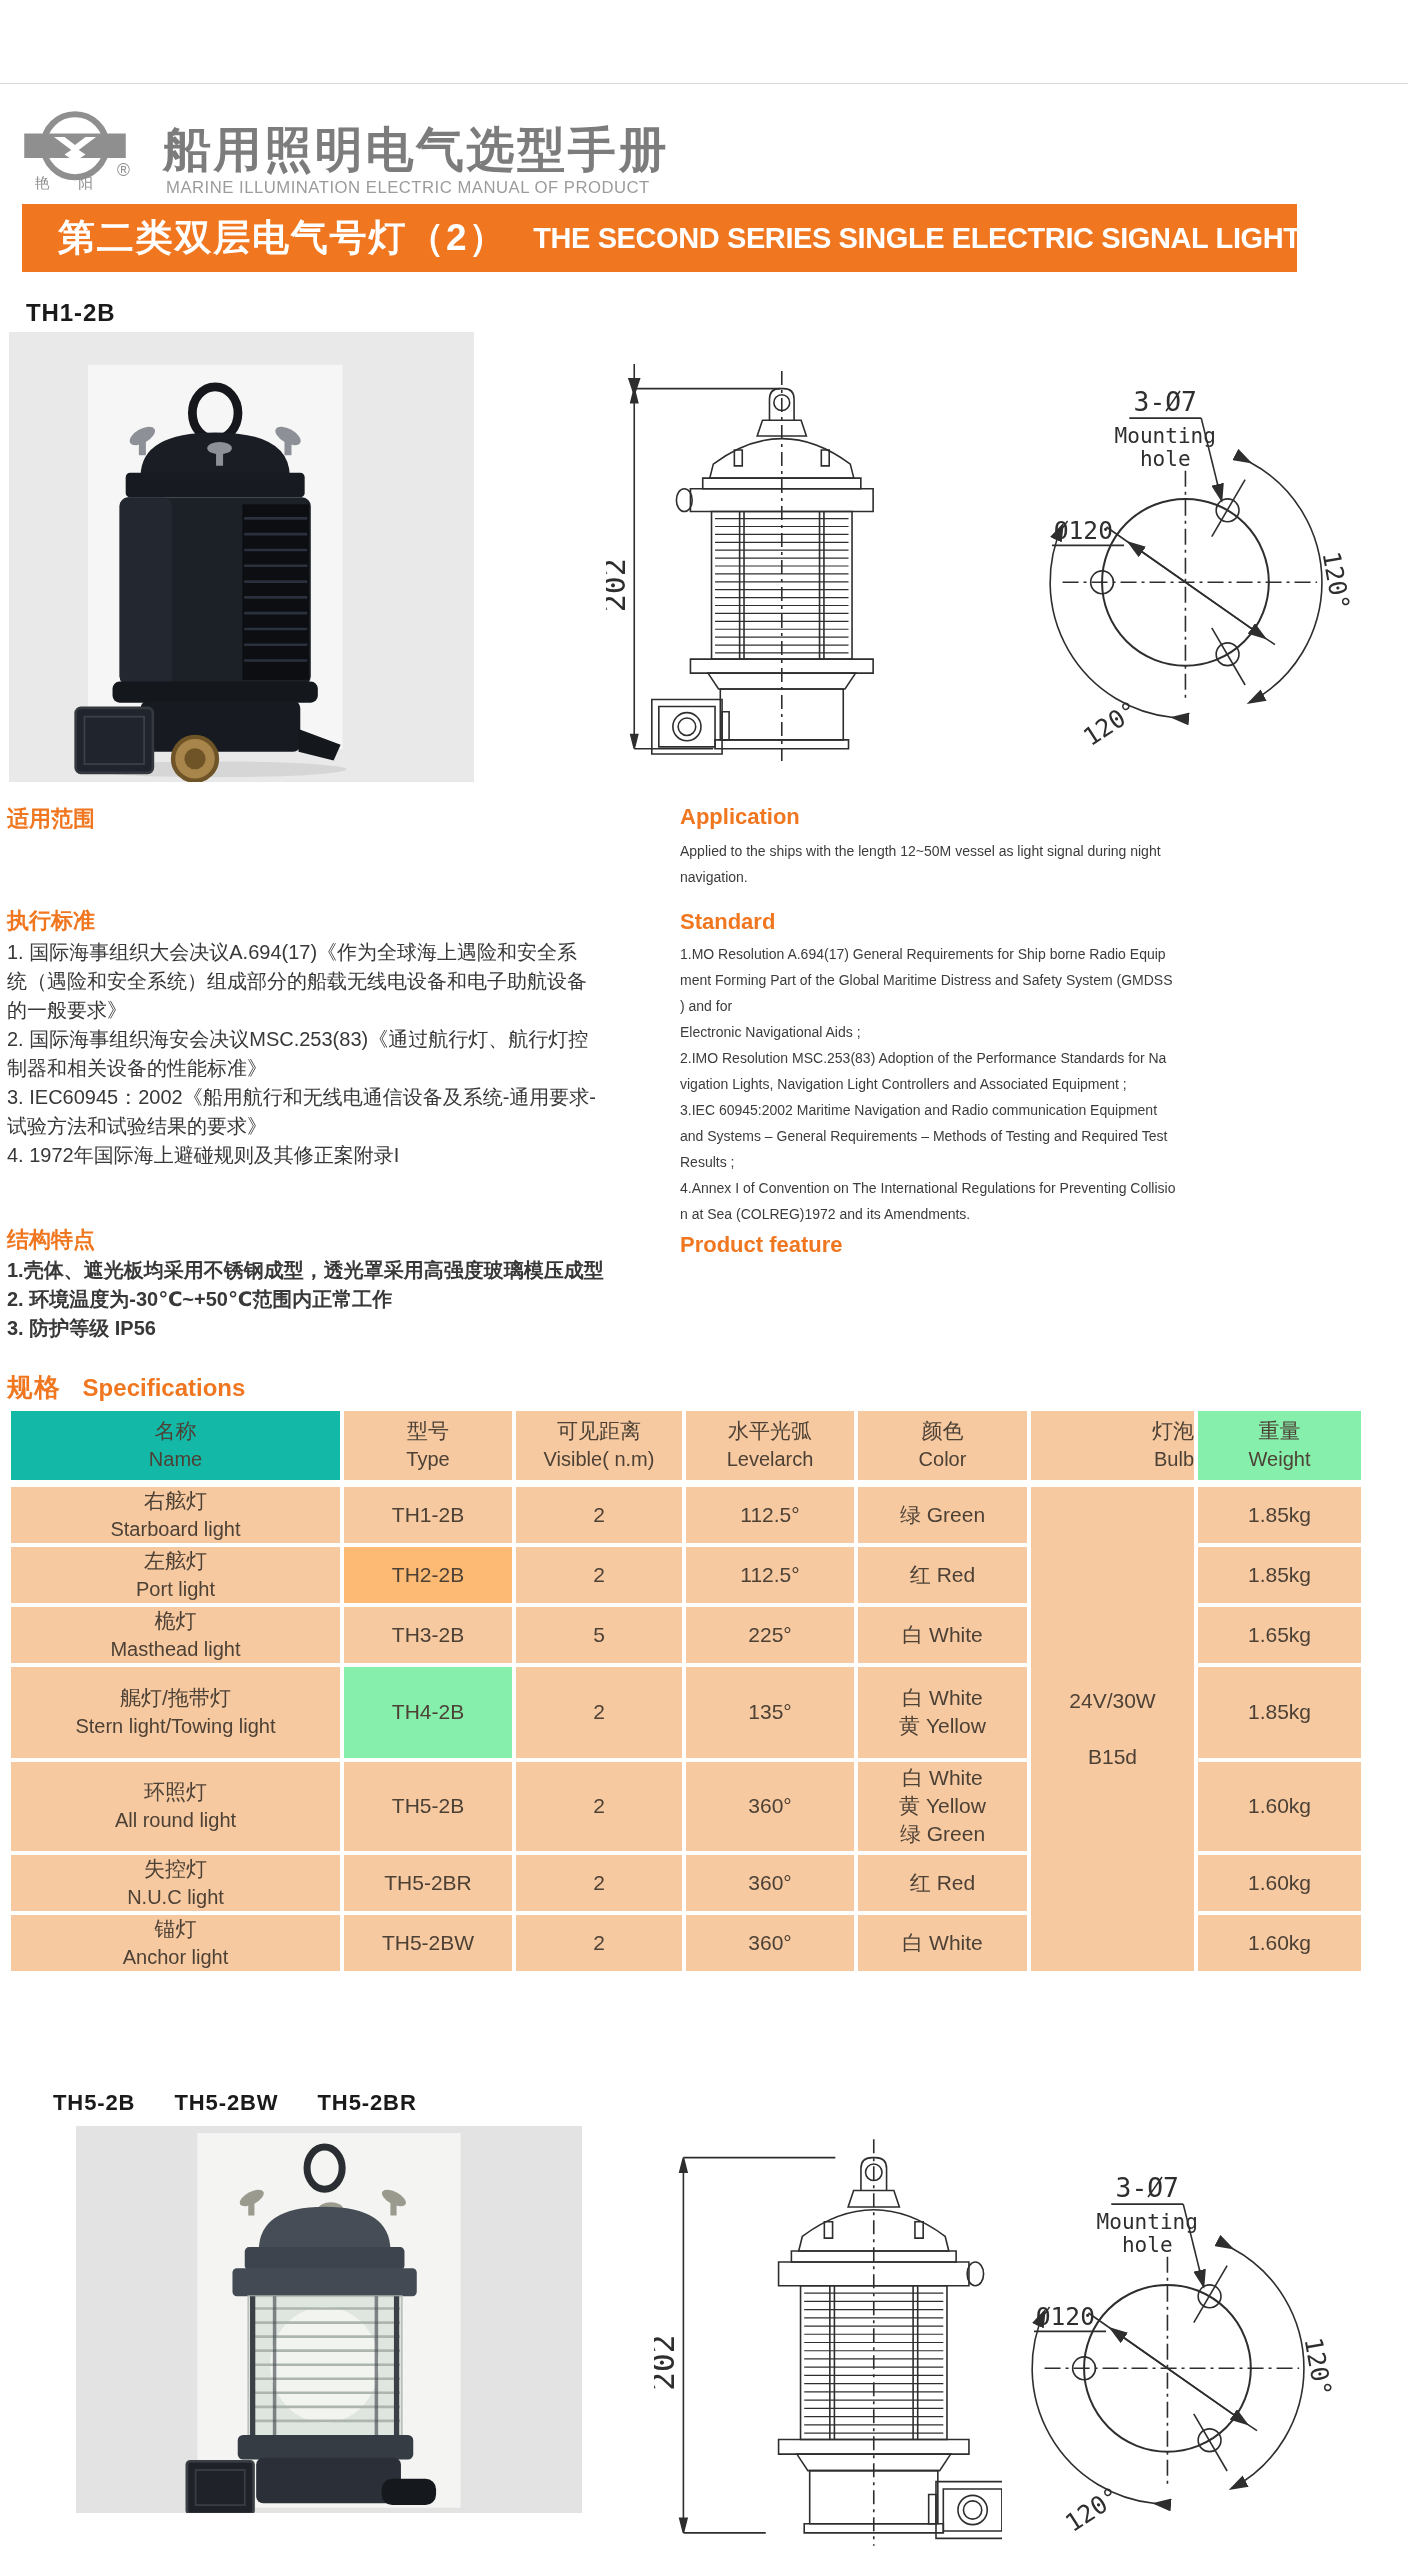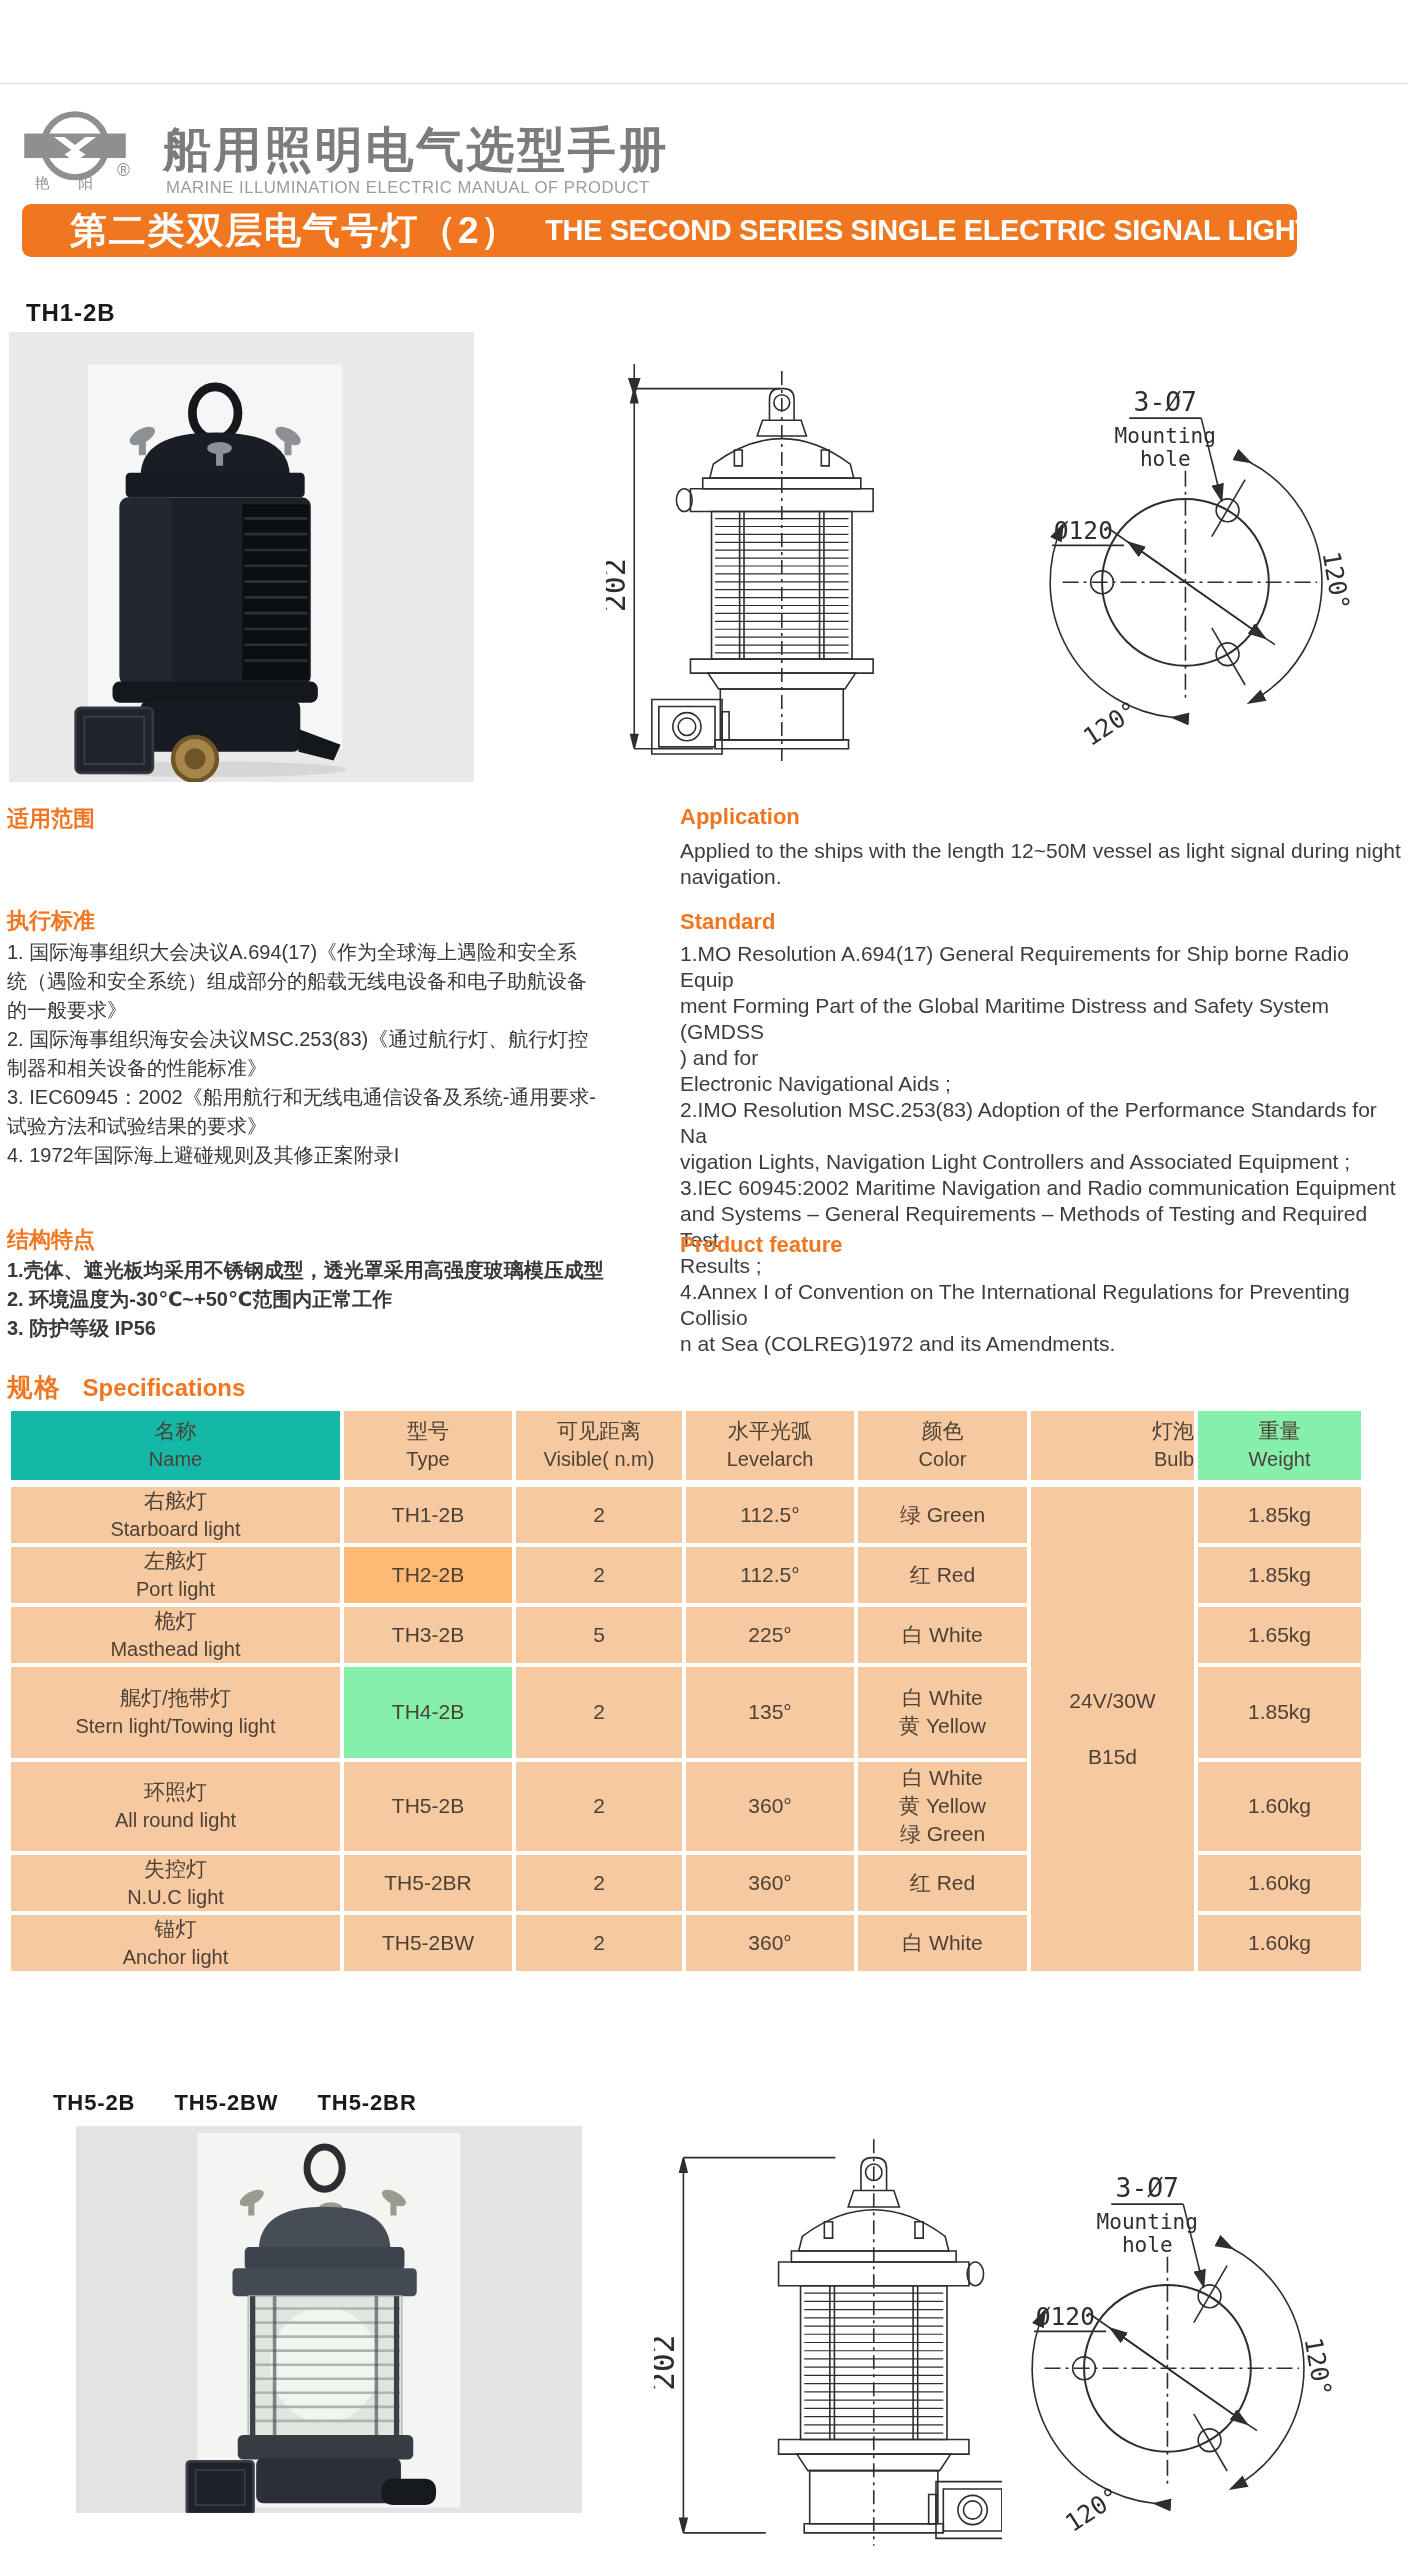--- a/index.html
+++ b/index.html
@@ -6,38 +6,38 @@
   .page{position:relative;width:1408px;height:2576px;background:#ffffff;
         font-family:"Liberation Sans","DejaVu Sans",sans-serif;color:#333;overflow:hidden;}
   .abs{position:absolute;}
   .hairline{left:0;top:83px;width:1408px;height:0.9px;background:#d9d9d9;}
 
   
   .brand-title{left:163px;top:118px;font-size:48px;font-weight:bold;color:#7c7c7c;letter-spacing:2.6px;white-space:nowrap;}
   .brand-sub{left:166px;top:178px;font-size:16.7px;color:#9c9c9c;letter-spacing:0.5px;white-space:nowrap;}
 
   
-  .banner{left:22px;top:204px;width:1275px;height:53px;display:flex;align-items:center;padding-left:48px;box-sizing:border-box;border-radius:9px;}
+  .banner{left:22px;top:204px;width:1275px;height:68px;display:flex;align-items:center;padding-left:36px;box-sizing:border-box;}
   .banner .zh{font-size:37px;font-weight:bold;color:#fff;letter-spacing:1.8px;white-space:nowrap;}
   .banner .en{font-size:29px;font-weight:bold;color:#fff;margin-left:26px;letter-spacing:-0.4px;white-space:nowrap;}
 
   .model-top{left:26px;top:299px;font-size:24px;font-weight:bold;color:#1a1a1a;letter-spacing:0.9px;}
 
   .photo1{left:8.8px;top:332px;width:465px;height:450px;background:#e9e9e9;}
   .photo2{left:76px;top:2126px;width:506px;height:387px;background:#e3e3e3;}
 
   .drawing1{left:606px;top:364px;}
   .mount1{left:1036px;top:376px;}
   .drawing2{left:654px;top:2132px;}
   .mount2{left:1018px;top:2162px;}
 
   
   .sec-title{font-size:22px;font-weight:bold;white-space:nowrap;}
   .zh-body{font-size:20px;line-height:29px;color:#383838;white-space:pre-line;}
-  .en-body{font-size:21px;line-height:26px;color:#3c3c3c;white-space:pre-line;}
+  .en-body{font-size:14px;line-height:26px;color:#3c3c3c;white-space:pre-line;}
 
   .scope-title{left:7px;top:804px;}
   .scope-body{left:7px;top:838px;width:702px;}
   .stdzh-title{left:7px;top:906px;}
   .stdzh-body{left:7px;top:938px;width:702px;}
   .struct-title{left:7px;top:1225px;}
   .struct-body{left:7px;top:1256px;width:702px;font-weight:bold;}
 
   .app-title{left:680px;top:804px;}
   .app-body{left:680px;top:838px;width:724px;}

